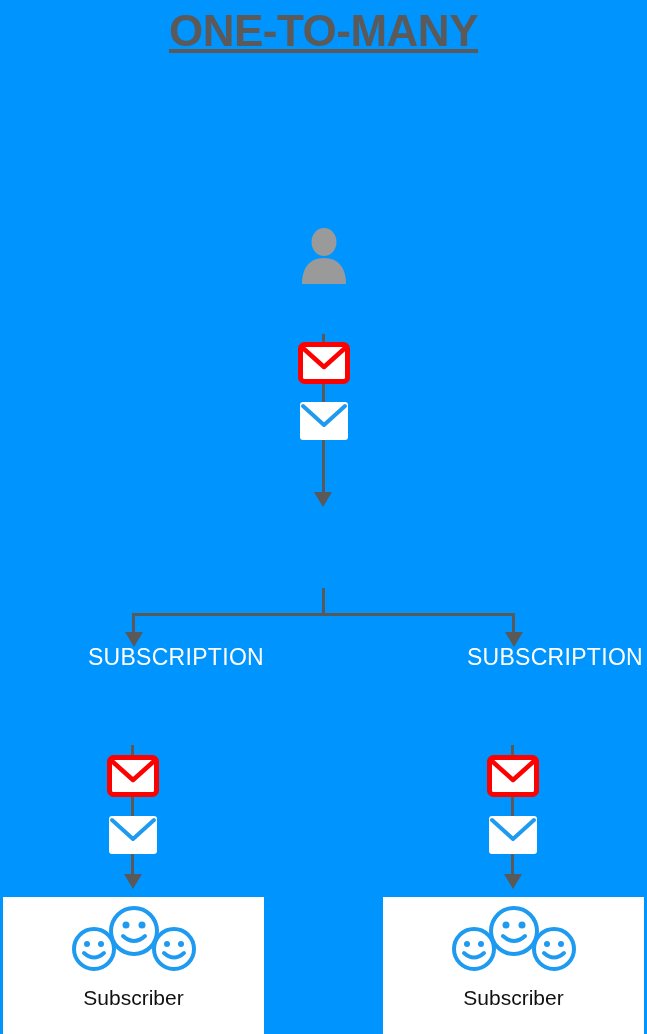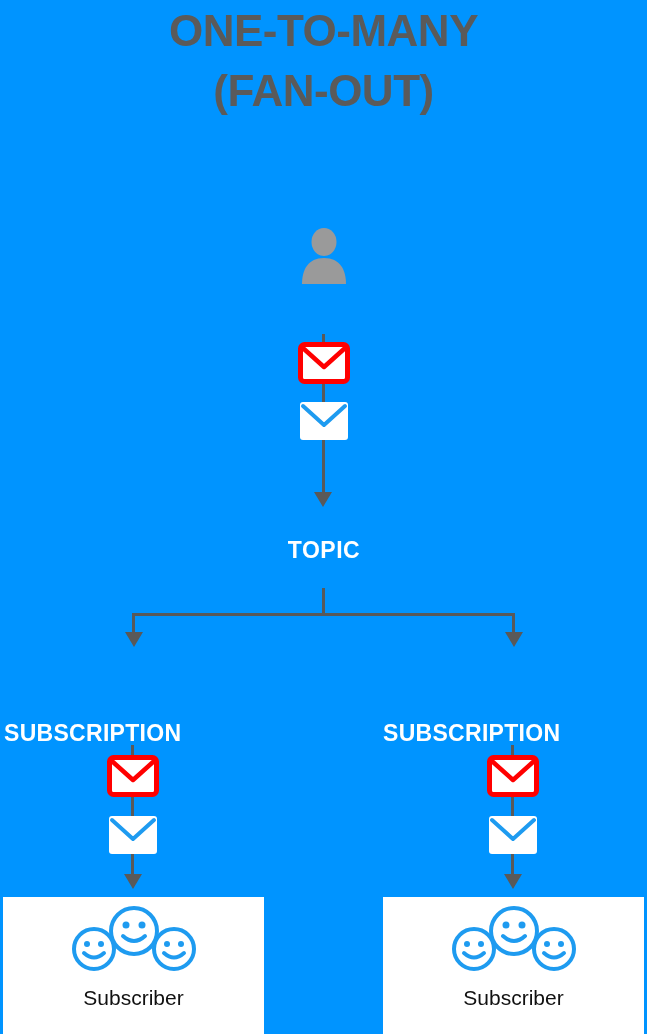--- a/index.html
+++ b/index.html
@@ -26,20 +26,21 @@
     left: 0;
     top: 2px;
     width: 647px;
     text-align: center;
     color: #5a5a5a;
     font-weight: bold;
     font-size: 44px;
     line-height: 58px;
     letter-spacing: -0.5px;
     font-family: "Liberation Sans", sans-serif;
+    text-decoration: underline;
   }
   .title-line2 {
     position: absolute;
     left: 0;
     top: 62px;
     width: 647px;
     text-align: center;
     color: #5a5a5a;
     font-weight: bold;
     font-size: 44px;
@@ -102,25 +103,25 @@
     width: 200px;
     text-align: center;
     color: #ffffff;
     font-weight: bold;
     font-size: 23px;
     line-height: 28px;
     letter-spacing: 0.5px;
   }
   .subscription-label {
     position: absolute;
-    top: 718px;
+    top: 642px;
     width: 260px;
-    text-align: left;
+    text-align: right;
     color: #ffffff;
-    font-weight: bold;
+    font-weight: normal;
     font-size: 23px;
     line-height: 30px;
     letter-spacing: 0.3px;
   }
   .sub-label-left  { left: 4px; }
   .sub-label-right { left: 383px; }
 
   
   .subscriber-box {
     position: absolute;
@@ -152,21 +153,20 @@
     font-size: 21px;
     line-height: 26px;
   }
 </style>
 </head>
 <body>
 
 <div id="canvas">
 
   <div class="title">ONE-TO-MANY</div>
-  <div class="title-line2">(FAN-OUT)</div>
 
   <div class="publisher-icon">
     <svg width="50" height="56" viewBox="0 0 50 56">
       <ellipse cx="25" cy="14" rx="12.5" ry="14" fill="#9a9a9a"></ellipse>
       <path d="M25 30 C9 30 3 42 3 56 L47 56 C47 42 41 30 25 30 Z" fill="#9a9a9a"></path>
     </svg>
   </div>
 
   <div class="vline" style="left:322px; top:334px; height:162px;"></div>
   <div class="arrowhead" style="left:314px; top:492px;"></div>
@@ -177,21 +177,20 @@
       <path d="M6 7 L26 25 L46 7" fill="none" stroke="#ff0000" stroke-width="4.5" stroke-linecap="round" stroke-linejoin="round"></path>
     </svg>
   </div>
   <div class="env" style="left:298px; top:400px;">
     <svg width="52" height="42" viewBox="0 0 52 42">
       <rect x="2" y="2" width="48" height="38" rx="3" ry="3" fill="#ffffff"></rect>
       <path d="M5 6 L26 25 L47 6" fill="none" stroke="#1e9bf0" stroke-width="4" stroke-linecap="round" stroke-linejoin="round"></path>
     </svg>
   </div>
 
-  <div class="topic-label">TOPIC</div>
 
   <div class="vline" style="left:322px; top:588px; height:27px;"></div>
   <div class="hline" style="left:132px; top:613px; width:383px;"></div>
 
   <div class="vline" style="left:132px; top:613px; height:23px;"></div>
   <div class="arrowhead" style="left:125px; top:632px;"></div>
 
   <div class="vline" style="left:512px; top:613px; height:23px;"></div>
   <div class="arrowhead" style="left:505px; top:632px;"></div>
 

